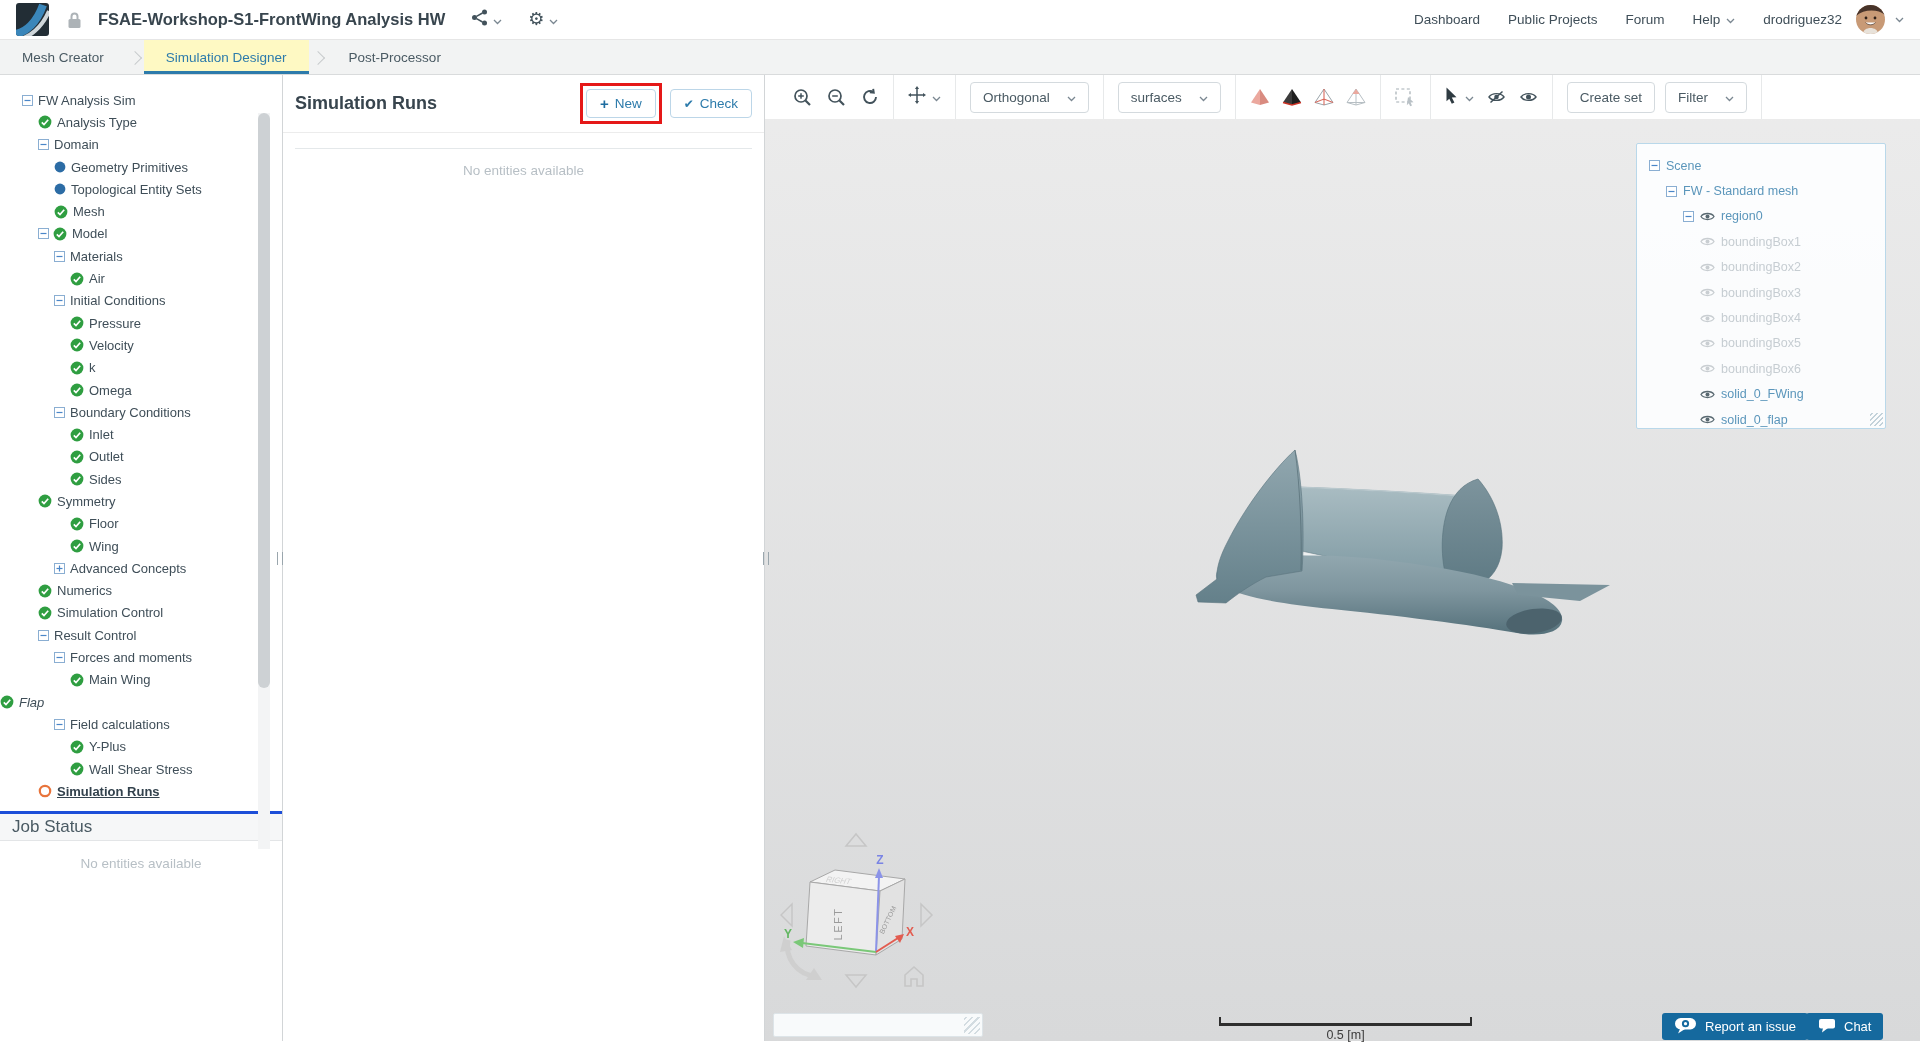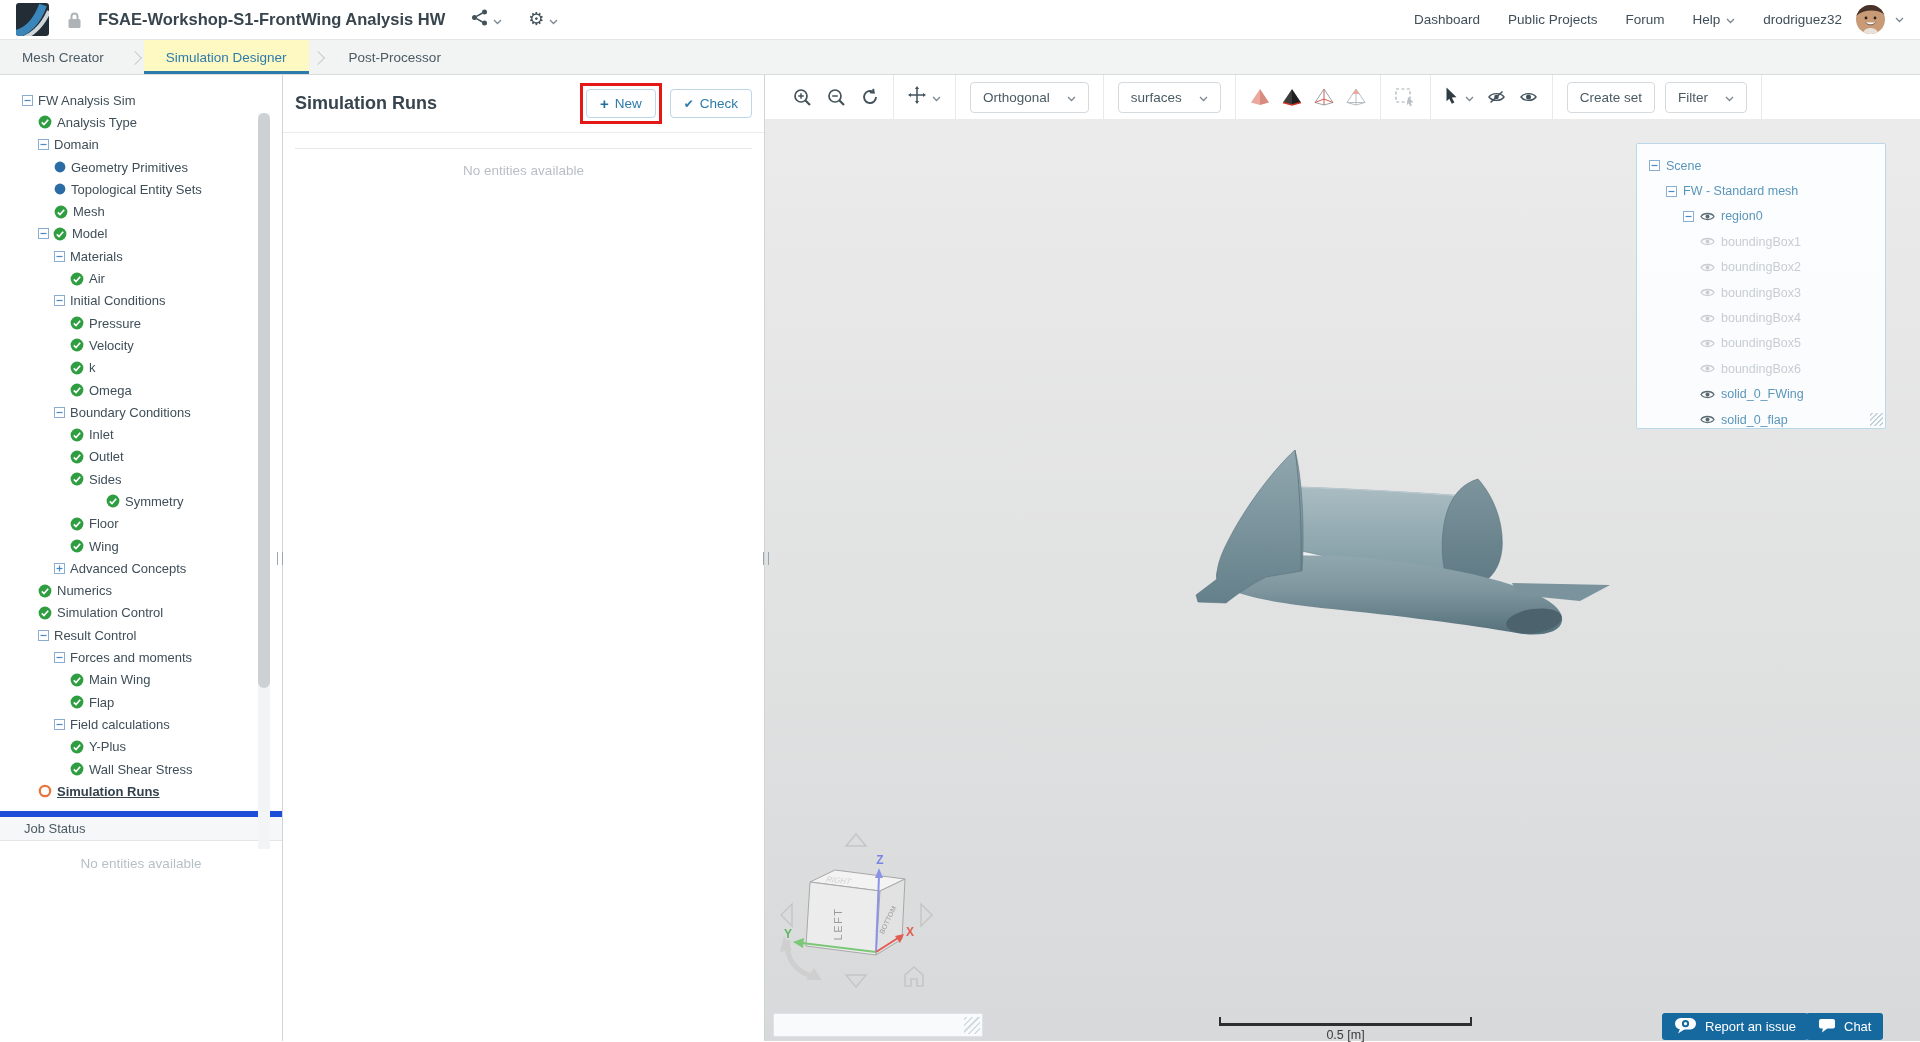--- a/index.html
+++ b/index.html
@@ -39,22 +39,22 @@
   .nav-tree { height:736px; overflow:hidden; padding-top:4px; }
   .trow { display:flex; align-items:center; height:22.3px; font-size:13px; color:#3f4e58; cursor:pointer; white-space:nowrap; }
   .trow .ico { display:inline-flex; align-items:center; margin-right:5px; }
   .trow .ico + .ico { margin-left:-1px; }
   .trow .lbl {}
   .trow.sel .lbl { font-weight:bold; text-decoration:underline; color:#33424d; }
   .trow.clip { height:10px; overflow:hidden; }
   .trow.clip > * { transform:translateY(-12px); }
   .nav-scroll-track { position:absolute; left:258px; top:38px; width:12px; height:736px; background:#f3f4f5; }
   .nav-scroll-thumb { position:absolute; left:0; top:0; width:12px; height:575px; background:#cdd1d4; border-radius:6px; }
-  .job-bar { height:30px; background:#f6f7f8; border-top:6px solid #1d4ed8; border-bottom:1px solid #e3e5e7;
-    font-size:13px; color:#4a5a63; display:flex; align-items:center; padding-left:24px; }
+  .job-bar { height:30px; background:#f6f7f8; border-top:3px solid #1d4ed8; border-bottom:1px solid #e3e5e7;
+    font-size:17px; color:#4a5a63; display:flex; align-items:center; padding-left:12px; }
   .job-empty { text-align:center; color:#b7bfc5; font-size:13.5px; margin-top:15px; }
 
   
   .runs-panel { width:482px; border-right:1px solid #d2d5d7; background:#fff; position:relative; }
   .runs-header { display:flex; align-items:center; justify-content:space-between; padding:8px 12px; border-bottom:1px solid #ececec; }
   .runs-title { font-size:18px; font-weight:bold; color:#38454e; }
   .runs-btns { display:flex; align-items:center; gap:8px; }
   .redbox-new { border:3px solid #e51818; padding:3px; display:inline-flex; }
   .btn-blue { display:inline-flex; align-items:center; gap:6px; border:1px solid #bcd6e8; border-radius:4px;
     background:#fff; color:#2d7bab; font-size:13.5px; padding:6px 13px; cursor:pointer; font-family:inherit; }
@@ -361,21 +361,21 @@
         </div>
         <div class="trow" style="padding-left: 70px;">
           <span class="ico">
             <svg width="14" height="14" viewBox="0 0 14 14">
               <circle cx="7" cy="7" r="6.4" fill="#2f9e41"></circle>
               <path d="M3.8,7.3 L6,9.5 L10.2,4.8" stroke="#fff" stroke-width="1.7" fill="none"></path>
             </svg>
           </span>
           <span class="lbl">Sides</span>
         </div>
-        <div class="trow" style="padding-left: 106px;">
+        <div class="trow" style="padding-left: 38px;">
           <span class="ico">
             <svg width="14" height="14" viewBox="0 0 14 14">
               <circle cx="7" cy="7" r="6.4" fill="#2f9e41"></circle>
               <path d="M3.8,7.3 L6,9.5 L10.2,4.8" stroke="#fff" stroke-width="1.7" fill="none"></path>
             </svg>
           </span>
           <span class="lbl">Symmetry</span>
         </div>
         <div class="trow" style="padding-left: 70px;">
           <span class="ico">
@@ -443,21 +443,21 @@
         </div>
         <div class="trow" style="padding-left: 70px;">
           <span class="ico">
             <svg width="14" height="14" viewBox="0 0 14 14">
               <circle cx="7" cy="7" r="6.4" fill="#2f9e41"></circle>
               <path d="M3.8,7.3 L6,9.5 L10.2,4.8" stroke="#fff" stroke-width="1.7" fill="none"></path>
             </svg>
           </span>
           <span class="lbl">Main Wing</span>
         </div>
-        <div class="trow" style="padding-left: 70px;">
+        <div class="trow" style=" font-style: italic;">
           <span class="ico">
             <svg width="14" height="14" viewBox="0 0 14 14">
               <circle cx="7" cy="7" r="6.4" fill="#2f9e41"></circle>
               <path d="M3.8,7.3 L6,9.5 L10.2,4.8" stroke="#fff" stroke-width="1.7" fill="none"></path>
             </svg>
           </span>
           <span class="lbl">Flap</span>
         </div>
         <div class="trow" style="padding-left: 54px;">
           <span class="ico">

